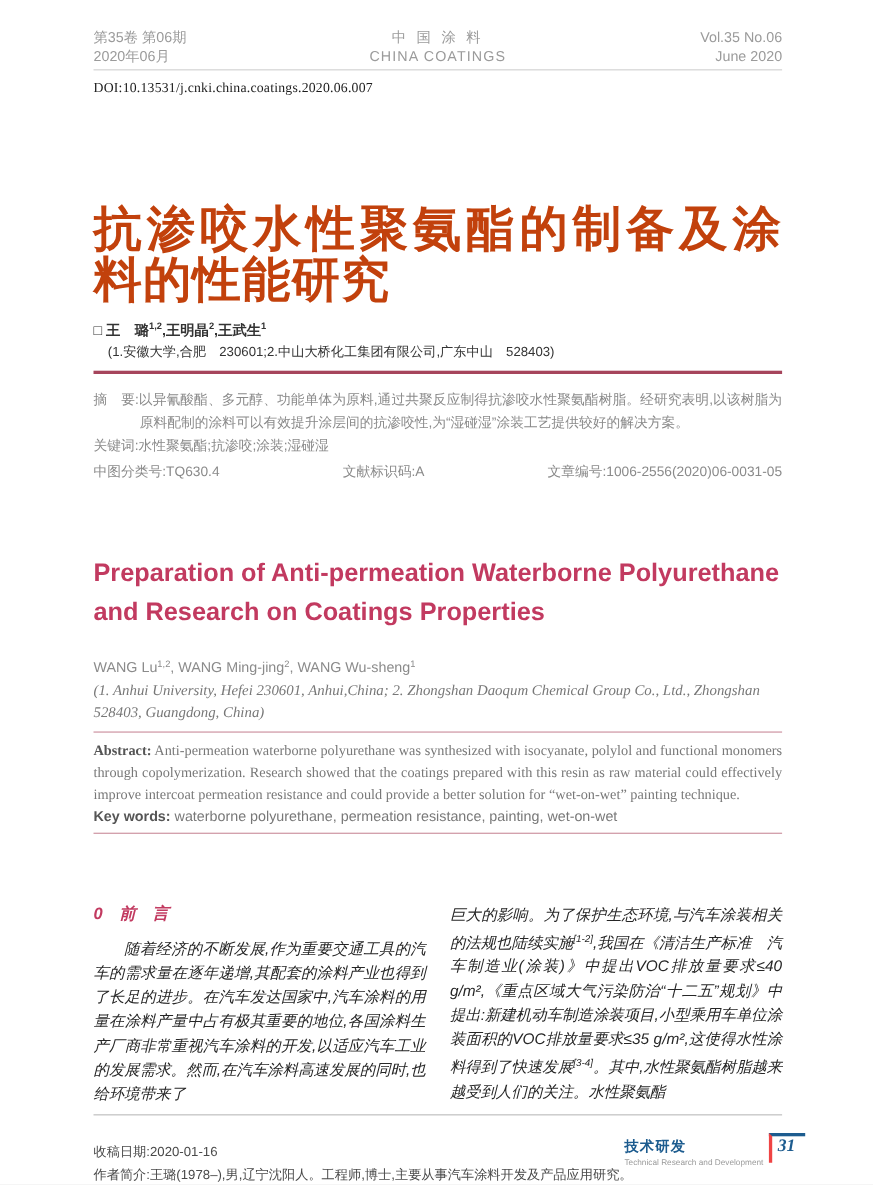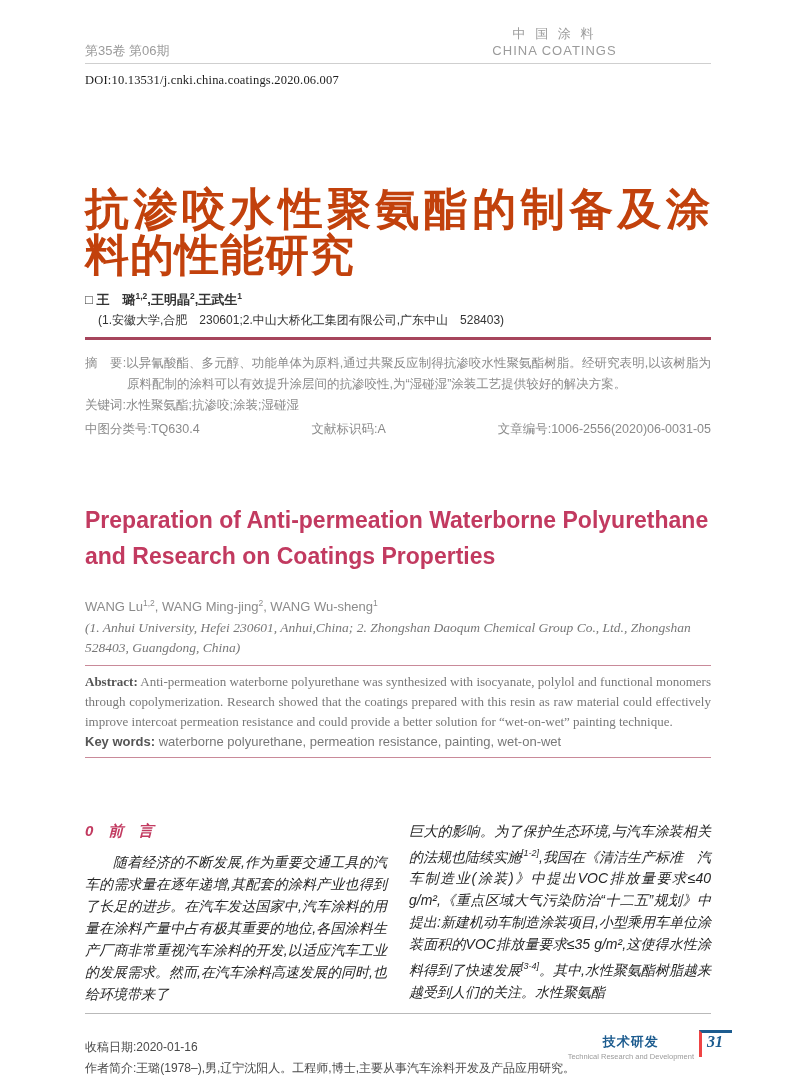--- a/index.html
+++ b/index.html
@@ -94,44 +94,49 @@
   .footnotes {
     margin-top:8px; border-top:1px solid #b9b9b9; padding-top:23px;
     font-size:12px; line-height:21px; color:#4a4a4a;
   }
 
   
   .page-badge {
     position:absolute; right:62px; bottom:16px;
     display:flex; align-items:flex-start;
   }
-  .badge-text { text-align:center; padding-top:3px; }
+  .badge-text { text-align:left; padding-top:3px; }
   .badge-cn { font-size:13px; font-weight:bold; color:#1d5c8f; letter-spacing:1px; }
   .badge-en { font-size:7.5px; color:#9b9b9b; margin-top:1px; }
   .page-num {
     margin-left:5px;
     border-top:3px solid #1d5c8f; border-left:3px solid #ef4444;
     padding:0 9px 6px 5px;
     font-family:"Liberation Serif","DejaVu Serif",serif;
     font-style:italic; font-weight:bold; font-size:16px; color:#1d5c8f;
   }
 </style>
 </head>
 <body>
 
 <div class="page">
   <div class="content">
 
     <div class="header">
       <div class="col">
         <div>第35卷 第06期</div>
+        <div>2020年06月</div>
       </div>
       <div class="col center">
         <div class="journal-cn">中 国 涂 料</div>
         <div class="journal-en">CHINA COATINGS</div>
+      </div>
+      <div class="col right">
+        <div>Vol.35 No.06</div>
+        <div>June 2020</div>
       </div>
     </div>
     <div class="doi">DOI:10.13531/j.cnki.china.coatings.2020.06.007</div>
 
     <h1 class="title-cn">抗渗咬水性聚氨酯的制备及涂料的性能研究</h1>
 
     <div class="authors-cn"><span>□ 王　璐</span><sup>1,2</sup><span>,王明晶</span><sup>2</sup><span>,王武生</span><sup>1</sup></div>
 
     <div class="affil-cn">(1.安徽大学,合肥　230601;2.中山大桥化工集团有限公司,广东中山　528403)</div>
     <div class="rule-thick"></div>

